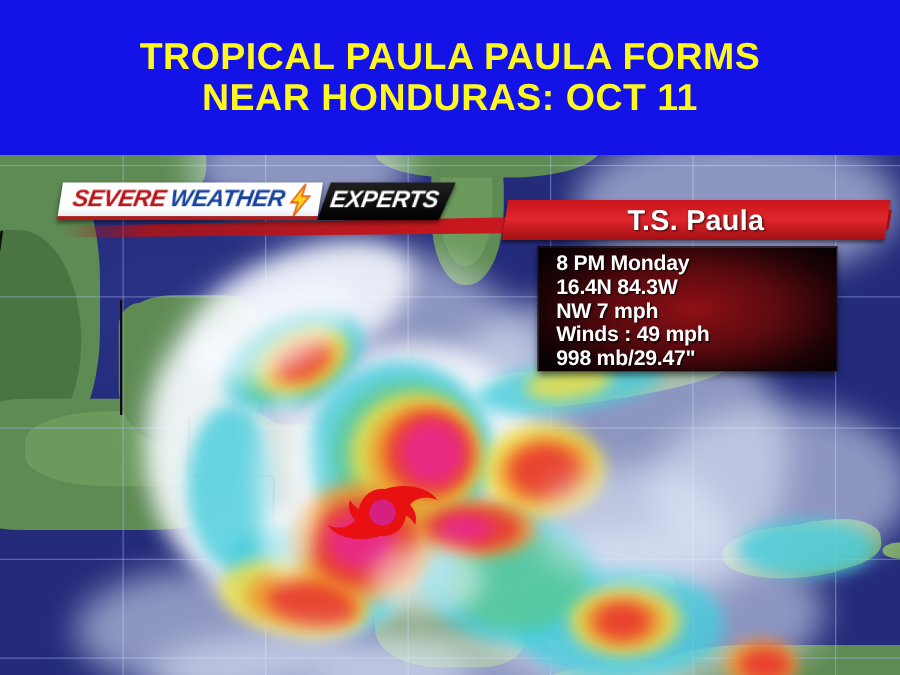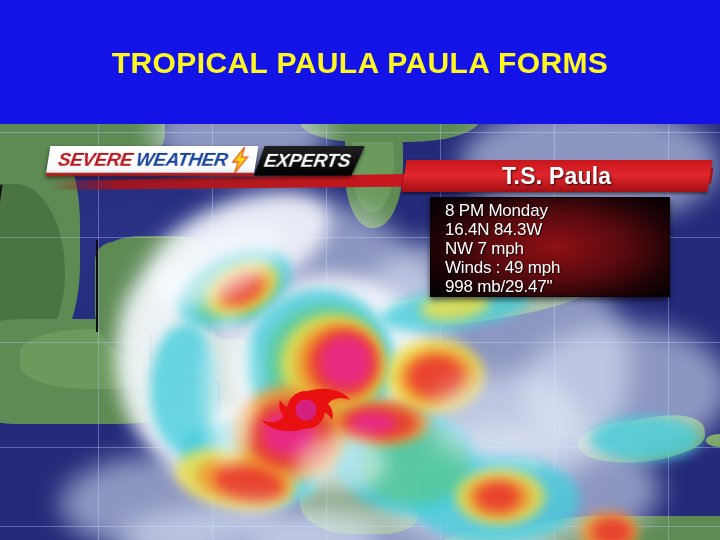--- a/index.html
+++ b/index.html
@@ -110,21 +110,21 @@
   #storm-data-panel{
     position:absolute; z-index:32; left:430px; top:197px; width:240px; height:100px;
     background:
       radial-gradient(ellipse 150px 70px at 52% 50%, #8E1016 0%, #5A0A0E 46%, #200306 78%, #070102 100%);
     border:1px solid #120203;
     box-shadow:0 3px 6px rgba(0,0,0,.6);
     padding:3px 0 0 14px;
     display:flex; flex-direction:column; justify-content:center;
   }
   .data-line{
-    color:#FFFFFF; font-weight:normal; font-size:17px; line-height:19.2px;
+    color:#FFFFFF; font-weight:bold; font-size:17px; line-height:19.2px;
     letter-spacing:-0.2px; white-space:nowrap;
     text-shadow:1px 1px 1px rgba(0,0,0,.85);
   }
 </style>
 </head>
 <body>
 
 <div id="screen">
 
   <div id="map">
@@ -298,15 +298,16 @@
   <div id="storm-data-panel">
     <div class="data-line">8 PM Monday</div>
     <div class="data-line">16.4N 84.3W</div>
     <div class="data-line">NW 7 mph</div>
     <div class="data-line">Winds : 49 mph</div>
     <div class="data-line">998 mb/29.47"</div>
   </div>
 
   <div id="title-bar">
     <div class="title-line">TROPICAL PAULA PAULA FORMS</div>
+    <div class="title-line">NEAR HONDURAS: OCT 11</div>
   </div>
 
 </div>
 
 </body></html>

